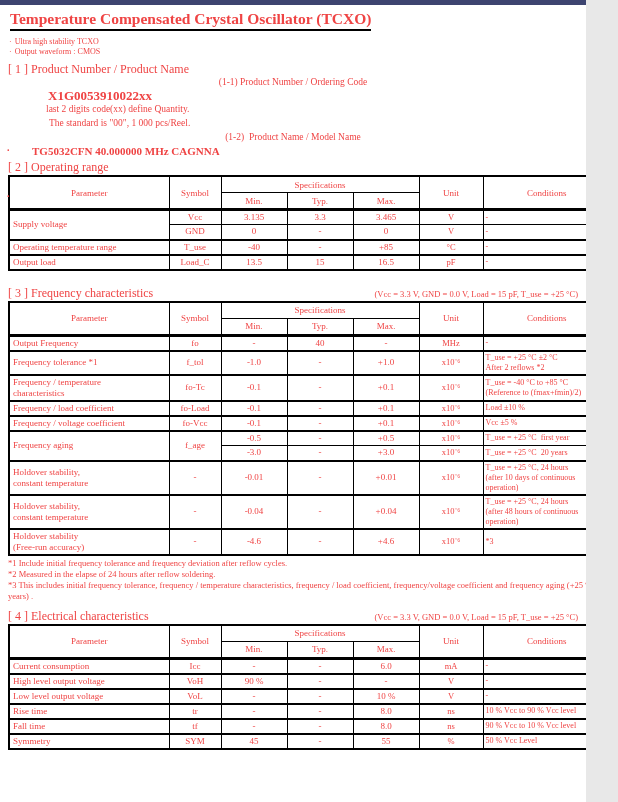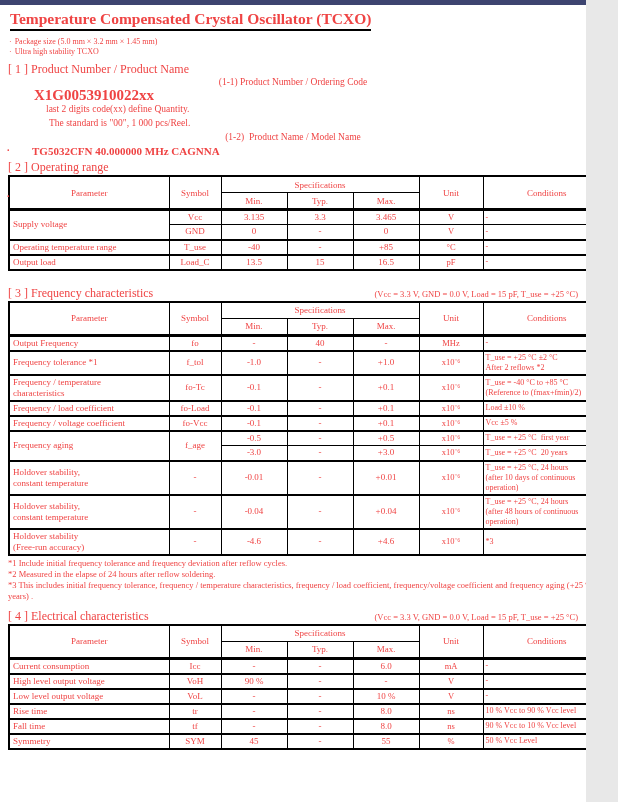--- a/index.html
+++ b/index.html
@@ -20,21 +20,21 @@
 
   .title { margin: 5px 0 0 2px; font-size: 15.5px; font-weight: bold; line-height: 18px; }
   .title-text { display: inline-block; border-bottom: 2.5px solid #000; padding-bottom: 1px; }
 
   .features { margin: 6px 0 0 1px; font-size: 8px; line-height: 9.6px; }
   .feature .bullet { margin-right: 3px; }
 
   .sec-heading { font-size: 12px; line-height: 14px; }
   .s1h { margin-top: 6px; }
   .lbl { font-size: 9.5px; line-height: 11px; margin-top: 1px; text-align: center; }
-  .code { font-size: 15px; font-weight: bold; line-height: 15px; margin-left: 26px; }
+  .code { font-size: 13px; font-weight: bold; line-height: 15px; margin-left: 40px; }
   .note { font-size: 9.5px; line-height: 11px; }
   .n1 { margin: 1px 0 0 38px; }
   .n2 { margin: 3px 0 0 41px; }
   .mt3 { margin-top: 3px; }
   .model { font-size: 11px; font-weight: bold; line-height: 17px; margin-left: 24px; }
 
   .sec2 { margin-top: 0; }
   .sec-row { display: flex; justify-content: space-between; align-items: flex-end; gap: 40px; }
   .sec3 { margin-top: 15px; }
   .sec4 { margin-top: 7px; }
@@ -82,22 +82,22 @@
 
 <div class="sheet">
   <div class="top-bar"></div>
   <div class="content">
 
     <div class="title">
       <span class="title-text">Temperature Compensated Crystal Oscillator (TCXO)</span>
     </div>
 
     <div class="features">
-      <div class="feature"><span class="bullet">·</span><span>Package size (5.0 mm × 3.2 mm × 1.45 mm)</span></div>
       <div class="feature"><span class="bullet">·</span><span>Ultra high stability TCXO</span></div>
+      <div class="feature"><span class="bullet">·</span><span>Output waveform : CMOS</span></div>
     </div>
 
     <div class="sec-heading s1h">[ 1 ] Product Number / Product Name</div>
     <div class="lbl">(1-1) Product Number / Ordering Code</div>
     <div class="code">X1G0053910022xx</div>
     <div class="note n1">last 2 digits code(xx) define Quantity.</div>
     <div class="note n2">The standard is "00", 1 000 pcs/Reel.</div>
     <div class="lbl mt3">(1-2)&nbsp; Product Name / Model Name</div>
     <div class="model">TG5032CFN 40.000000 MHz CAGNNA</div>
 

